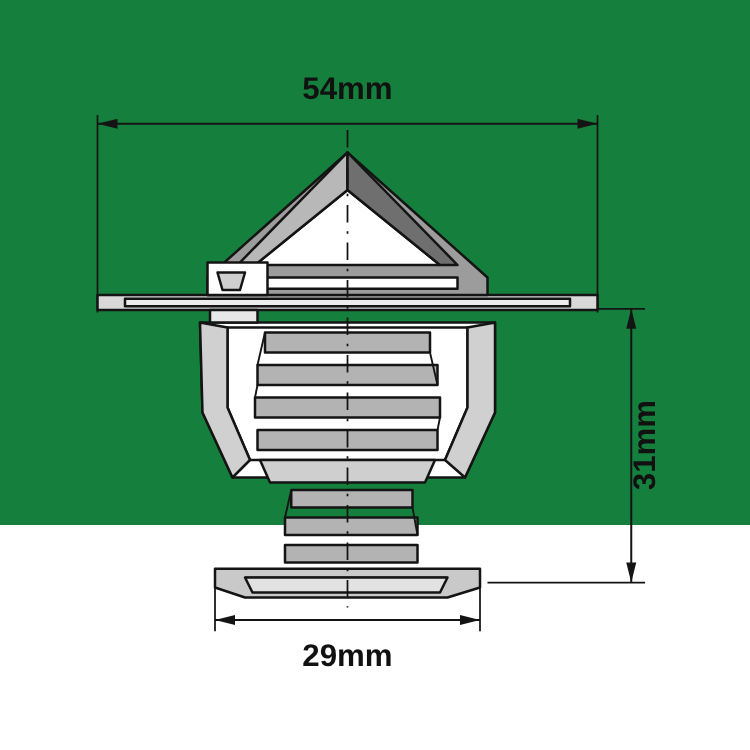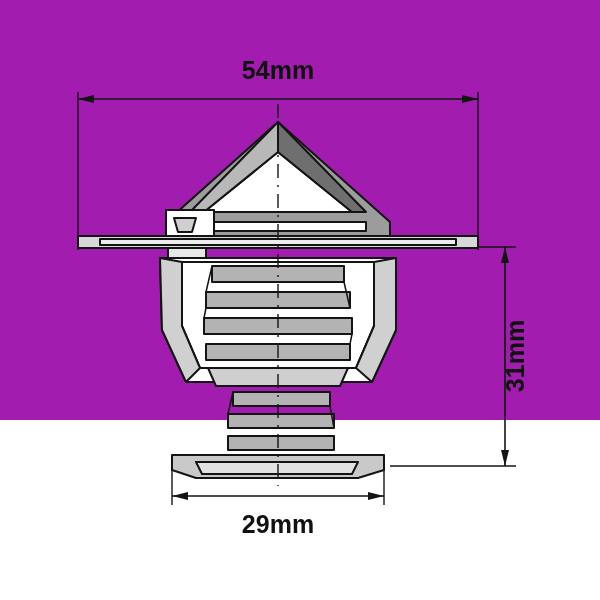--- a/index.html
+++ b/index.html
@@ -10,21 +10,21 @@
   body {
     width: 600px;
     height: 600px;
     font-family: "Liberation Sans", sans-serif;
     overflow: hidden;
   }
   #stage {
     position: relative;
     width: 600px;
     height: 420px;
-    background: #a21caf;
+    background: #15803d;
   }
   #stage svg {
     display: block;
   }
   .dim-label {
     font-family: "Liberation Sans", sans-serif;
     font-size: 25px;
     font-weight: 700;
     fill: #111111;
   }

